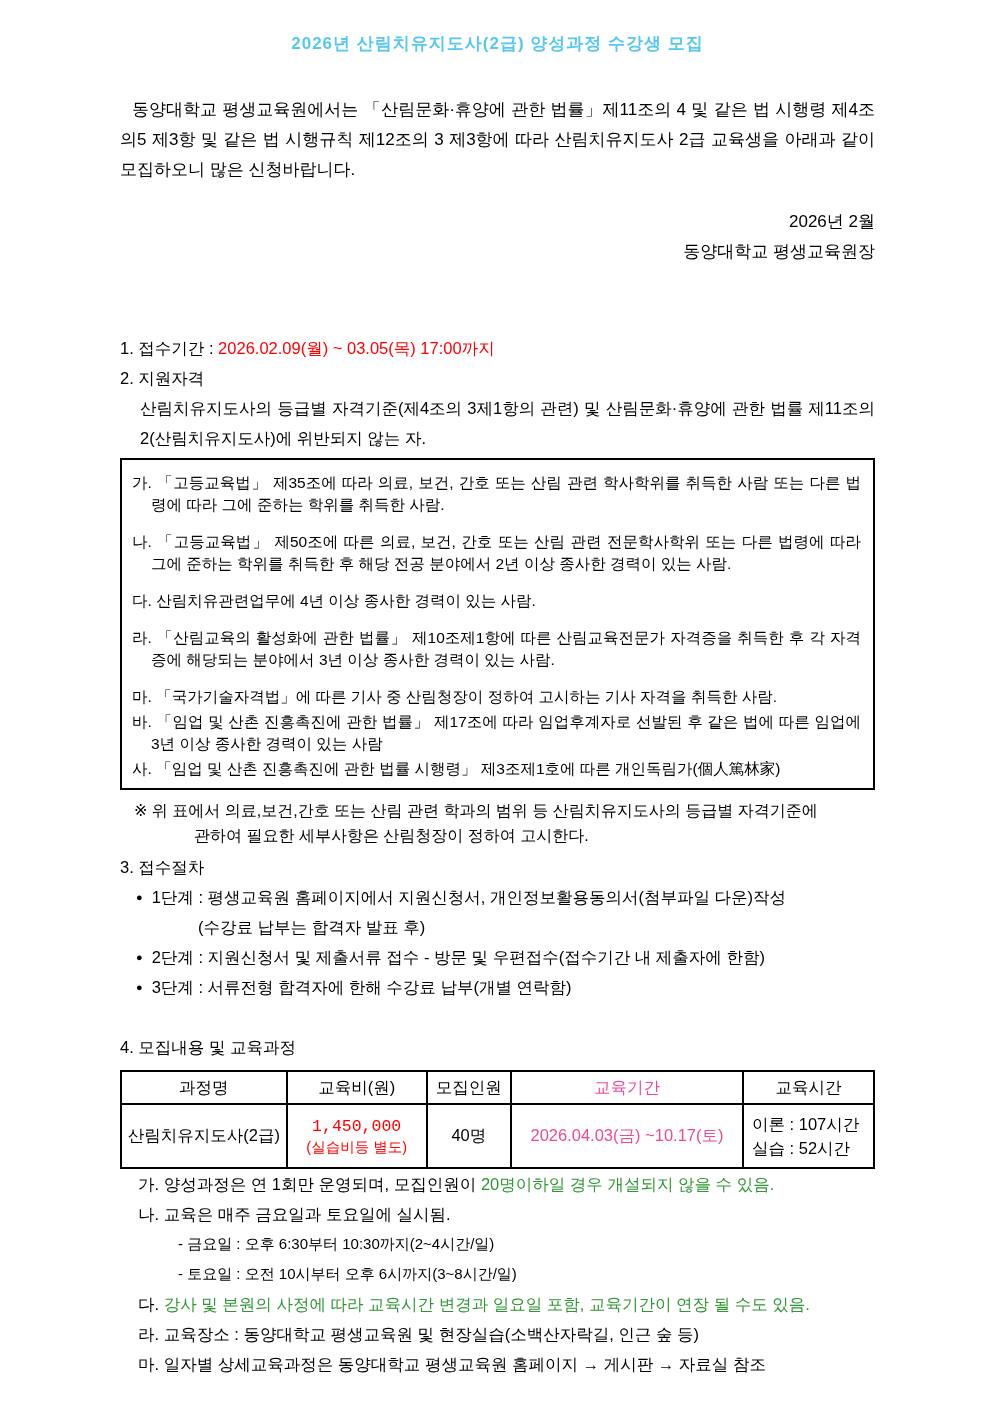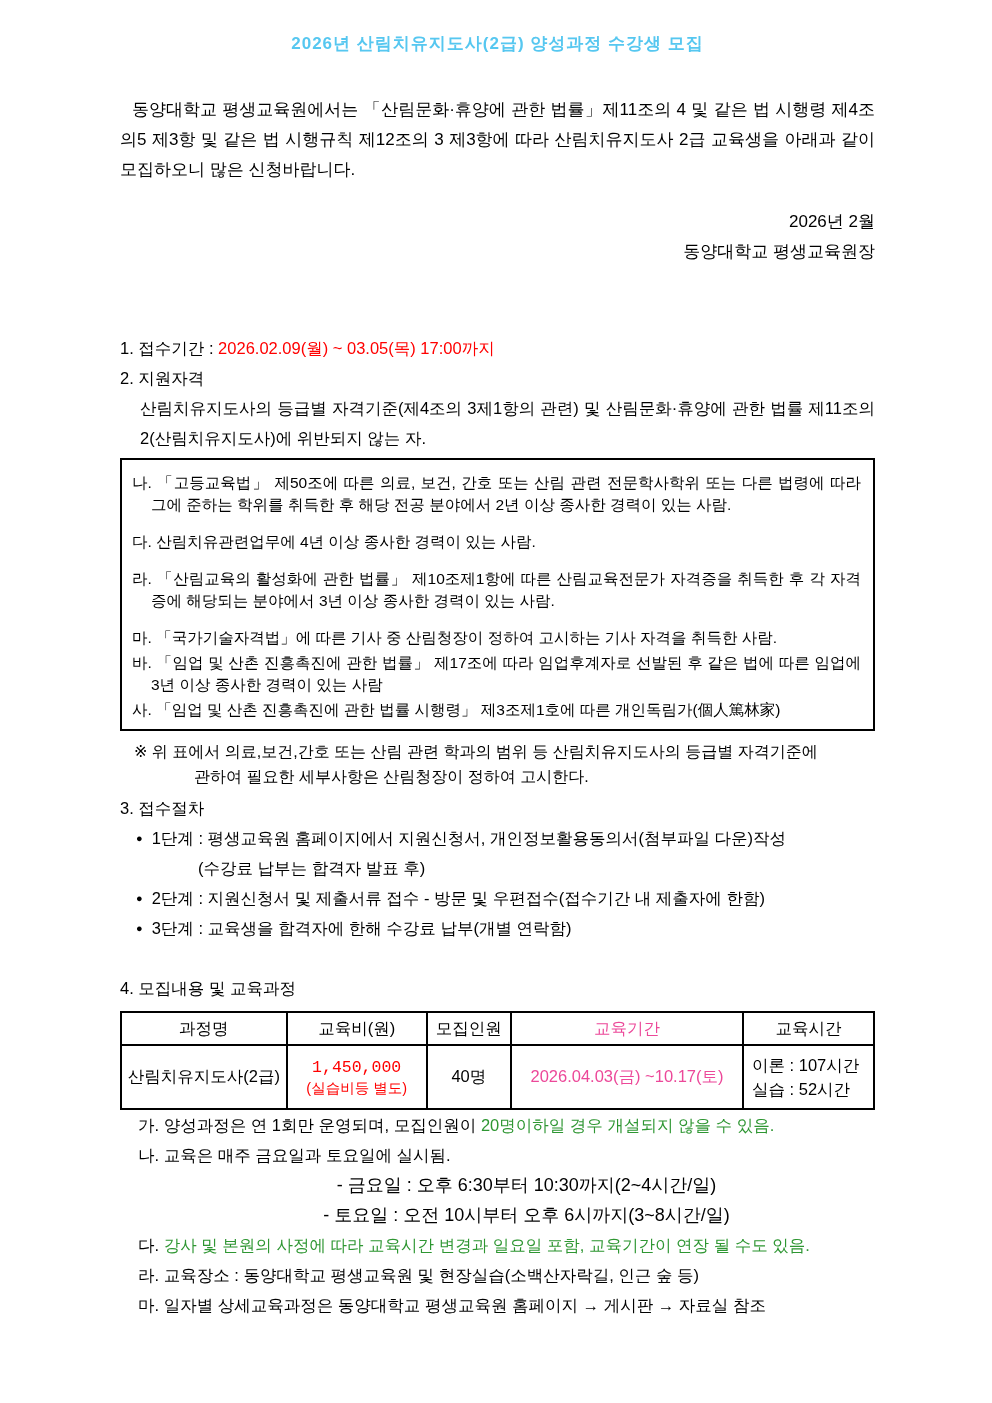--- a/index.html
+++ b/index.html
@@ -94,21 +94,21 @@
   .col-fee{width:18.6%;}
   .col-cap{width:11.2%;}
   .col-period{width:30.8%;}
   .col-hours{width:17.4%;}
   .fee-main{color:#FF0000;font-size:16.5px;line-height:23px;font-family:Liberation Mono, monospace;}
   .fee-sub{color:#FF0000;font-size:14.5px;line-height:19px;}
   .hours-cell{text-align:left !important;padding-left:8px !important;line-height:24px;font-size:16.5px;}
 
   .tbl-note{font-size:16.5px;line-height:30px;margin-top:5px;padding-left:10px;white-space:nowrap;}
   .s4-item{padding-left:18px;font-size:16.5px;line-height:30px;white-space:nowrap;}
-  .s4-sub{padding-left:58px;font-size:18px;line-height:30px;text-align:center;}
+  .s4-sub{padding-left:58px;font-size:15px;line-height:30px;}
 </style>
 </head>
 <body>
 
 <div class="page">
 
   <div class="doc-title">2026년 산림치유지도사(2급) 양성과정 수강생 모집</div>
 
   <p class="intro" style="margin:0;">동양대학교 평생교육원에서는 「산림문화·휴양에 관한 법률」제11조의 4 및 같은 법 시행령 제4조의5 제3항 및 같은 법 시행규칙 제12조의 3 제3항에 따라 산림치유지도사 2급 교육생을 아래과 같이 모집하오니 많은 신청바랍니다.</p>
 
@@ -118,38 +118,39 @@
   </div>
 
   <div class="numbered sec1">
     <span>1. 접수기간 : </span><span class="red">2026.02.09(월) ~ 03.05(목) 17:00까지</span>
   </div>
 
   <div class="numbered">2. 지원자격</div>
   <div class="sec2-desc">산림치유지도사의 등급별 자격기준(제4조의 3제1항의 관련) 및 산림문화·휴양에 관한 법률 제11조의2(산림치유지도사)에 위반되지 않는 자.</div>
 
   <div class="qual-box">
+    <div class="box-item"><span>가.</span> <span>「고등교육법」 제35조에 따라 의료, 보건, 간호 또는 산림 관련 학사학위를 취득한 사람 또는 다른 법령에 따라 그에 준하는 학위를 취득한 사람.</span></div>
     <div class="box-item"><span>나.</span> <span>「고등교육법」 제50조에 따른 의료, 보건, 간호 또는 산림 관련 전문학사학위 또는 다른 법령에 따라 그에 준하는 학위를 취득한 후 해당 전공 분야에서 2년 이상 종사한 경력이 있는 사람.</span></div>
     <div class="box-item"><span>다.</span> <span>산림치유관련업무에 4년 이상 종사한 경력이 있는 사람.</span></div>
     <div class="box-item"><span>라.</span> <span>「산림교육의 활성화에 관한 법률」 제10조제1항에 따른 산림교육전문가 자격증을 취득한 후 각 자격증에 해당되는 분야에서 3년 이상 종사한 경력이 있는 사람.</span></div>
     <div class="box-item tight"><span>마.</span> <span>「국가기술자격법」에 따른 기사 중 산림청장이 정하여 고시하는 기사 자격을 취득한 사람.</span></div>
     <div class="box-item tight"><span>바.</span> <span>「임업 및 산촌 진흥촉진에 관한 법률」 제17조에 따라 임업후계자로 선발된 후 같은 법에 따른 임업에 3년 이상 종사한 경력이 있는 사람</span></div>
     <div class="box-item last"><span>사.</span> <span>「임업 및 산촌 진흥촉진에 관한 법률 시행령」 제3조제1호에 따른 개인독림가(個人篤林家)</span></div>
   </div>
 
   <div class="note2">
     <div class="l1">※ 위 표에서 의료,보건,간호 또는 산림 관련 학과의 범위 등 산림치유지도사의 등급별 자격기준에</div>
     <div class="l2">관하여 필요한 세부사항은 산림청장이 정하여 고시한다.</div>
   </div>
 
   <div class="numbered sec3">3. 접수절차</div>
   <div class="step"><span class="bullet">●</span><span>1단계 : 평생교육원 홈페이지에서 지원신청서, 개인정보활용동의서(첨부파일 다운)작성</span></div>
   <div class="step-sub">(수강료 납부는 합격자 발표 후)</div>
   <div class="step"><span class="bullet">●</span><span>2단계 : 지원신청서 및 제출서류 접수 - 방문 및 우편접수(접수기간 내 제출자에 한함)</span></div>
-  <div class="step"><span class="bullet">●</span><span>3단계 : 교육생을 합격자에 한해 수강료 납부(개별 연락함)</span></div>
+  <div class="step"><span class="bullet">●</span><span>3단계 : 서류전형 합격자에 한해 수강료 납부(개별 연락함)</span></div>
 
   <div class="numbered sec4-head">4. 모집내용 및 교육과정</div>
 
   <table class="course">
     <colgroup>
       <col class="col-course">
         <col class="col-fee">
         <col class="col-cap">
         <col class="col-period">
         <col class="col-hours">

